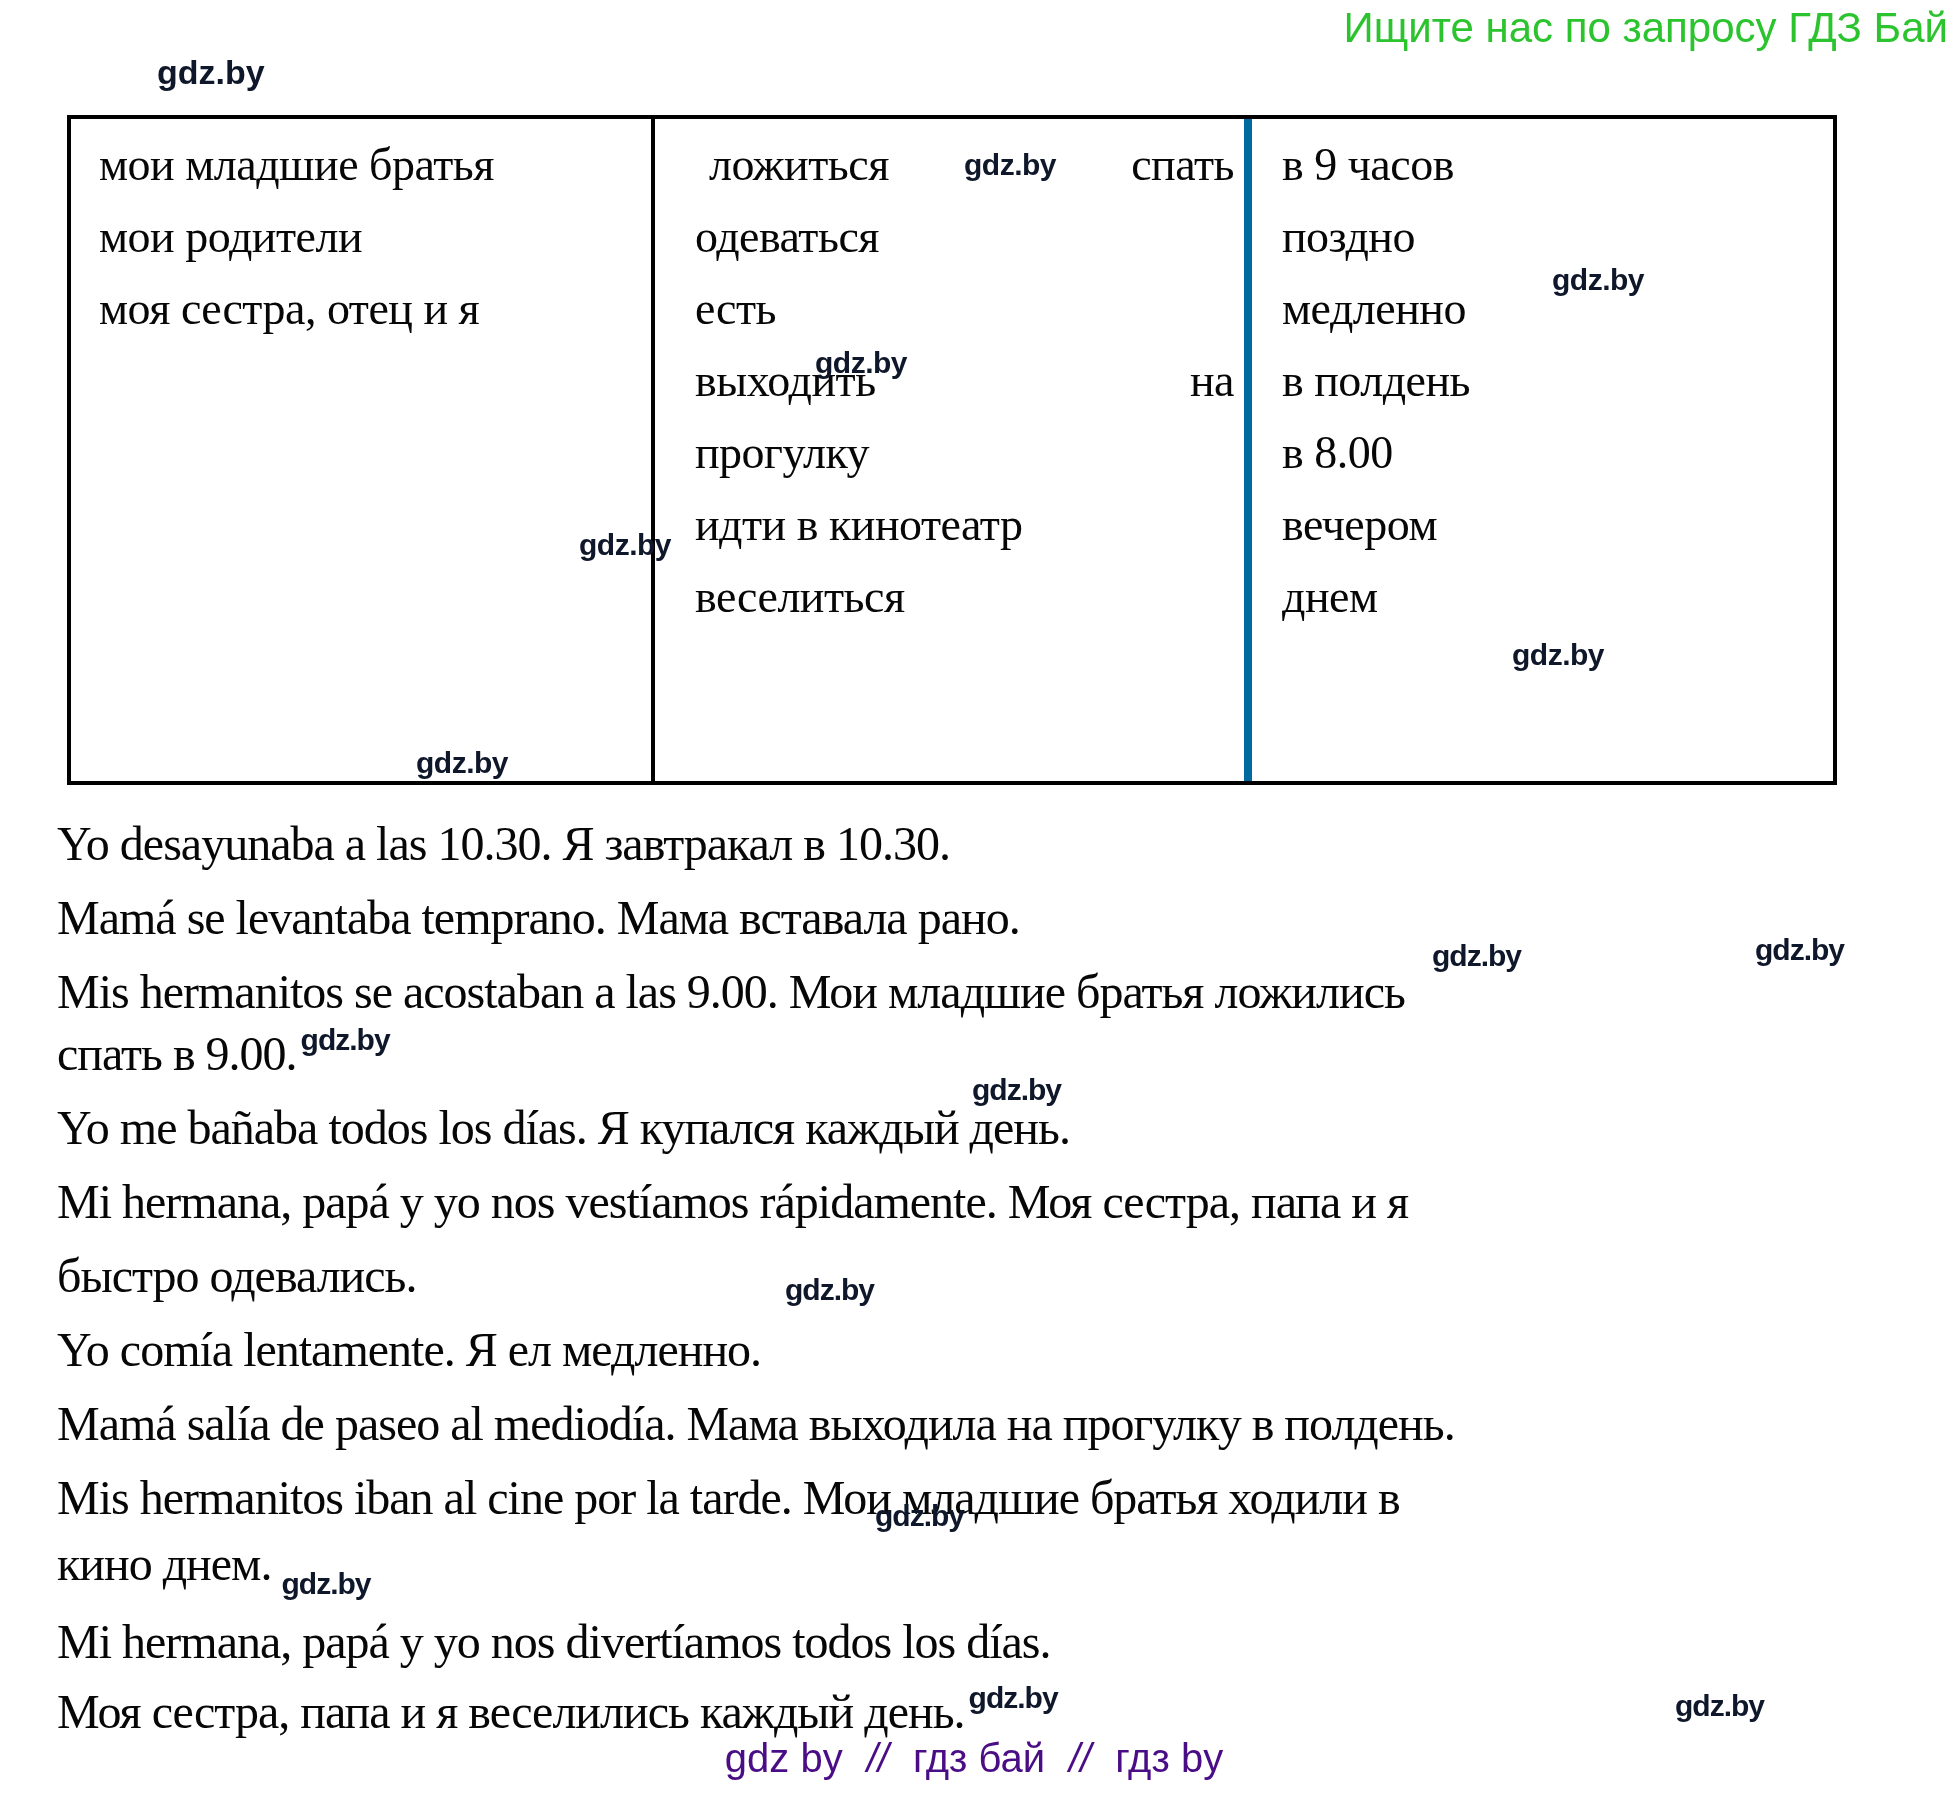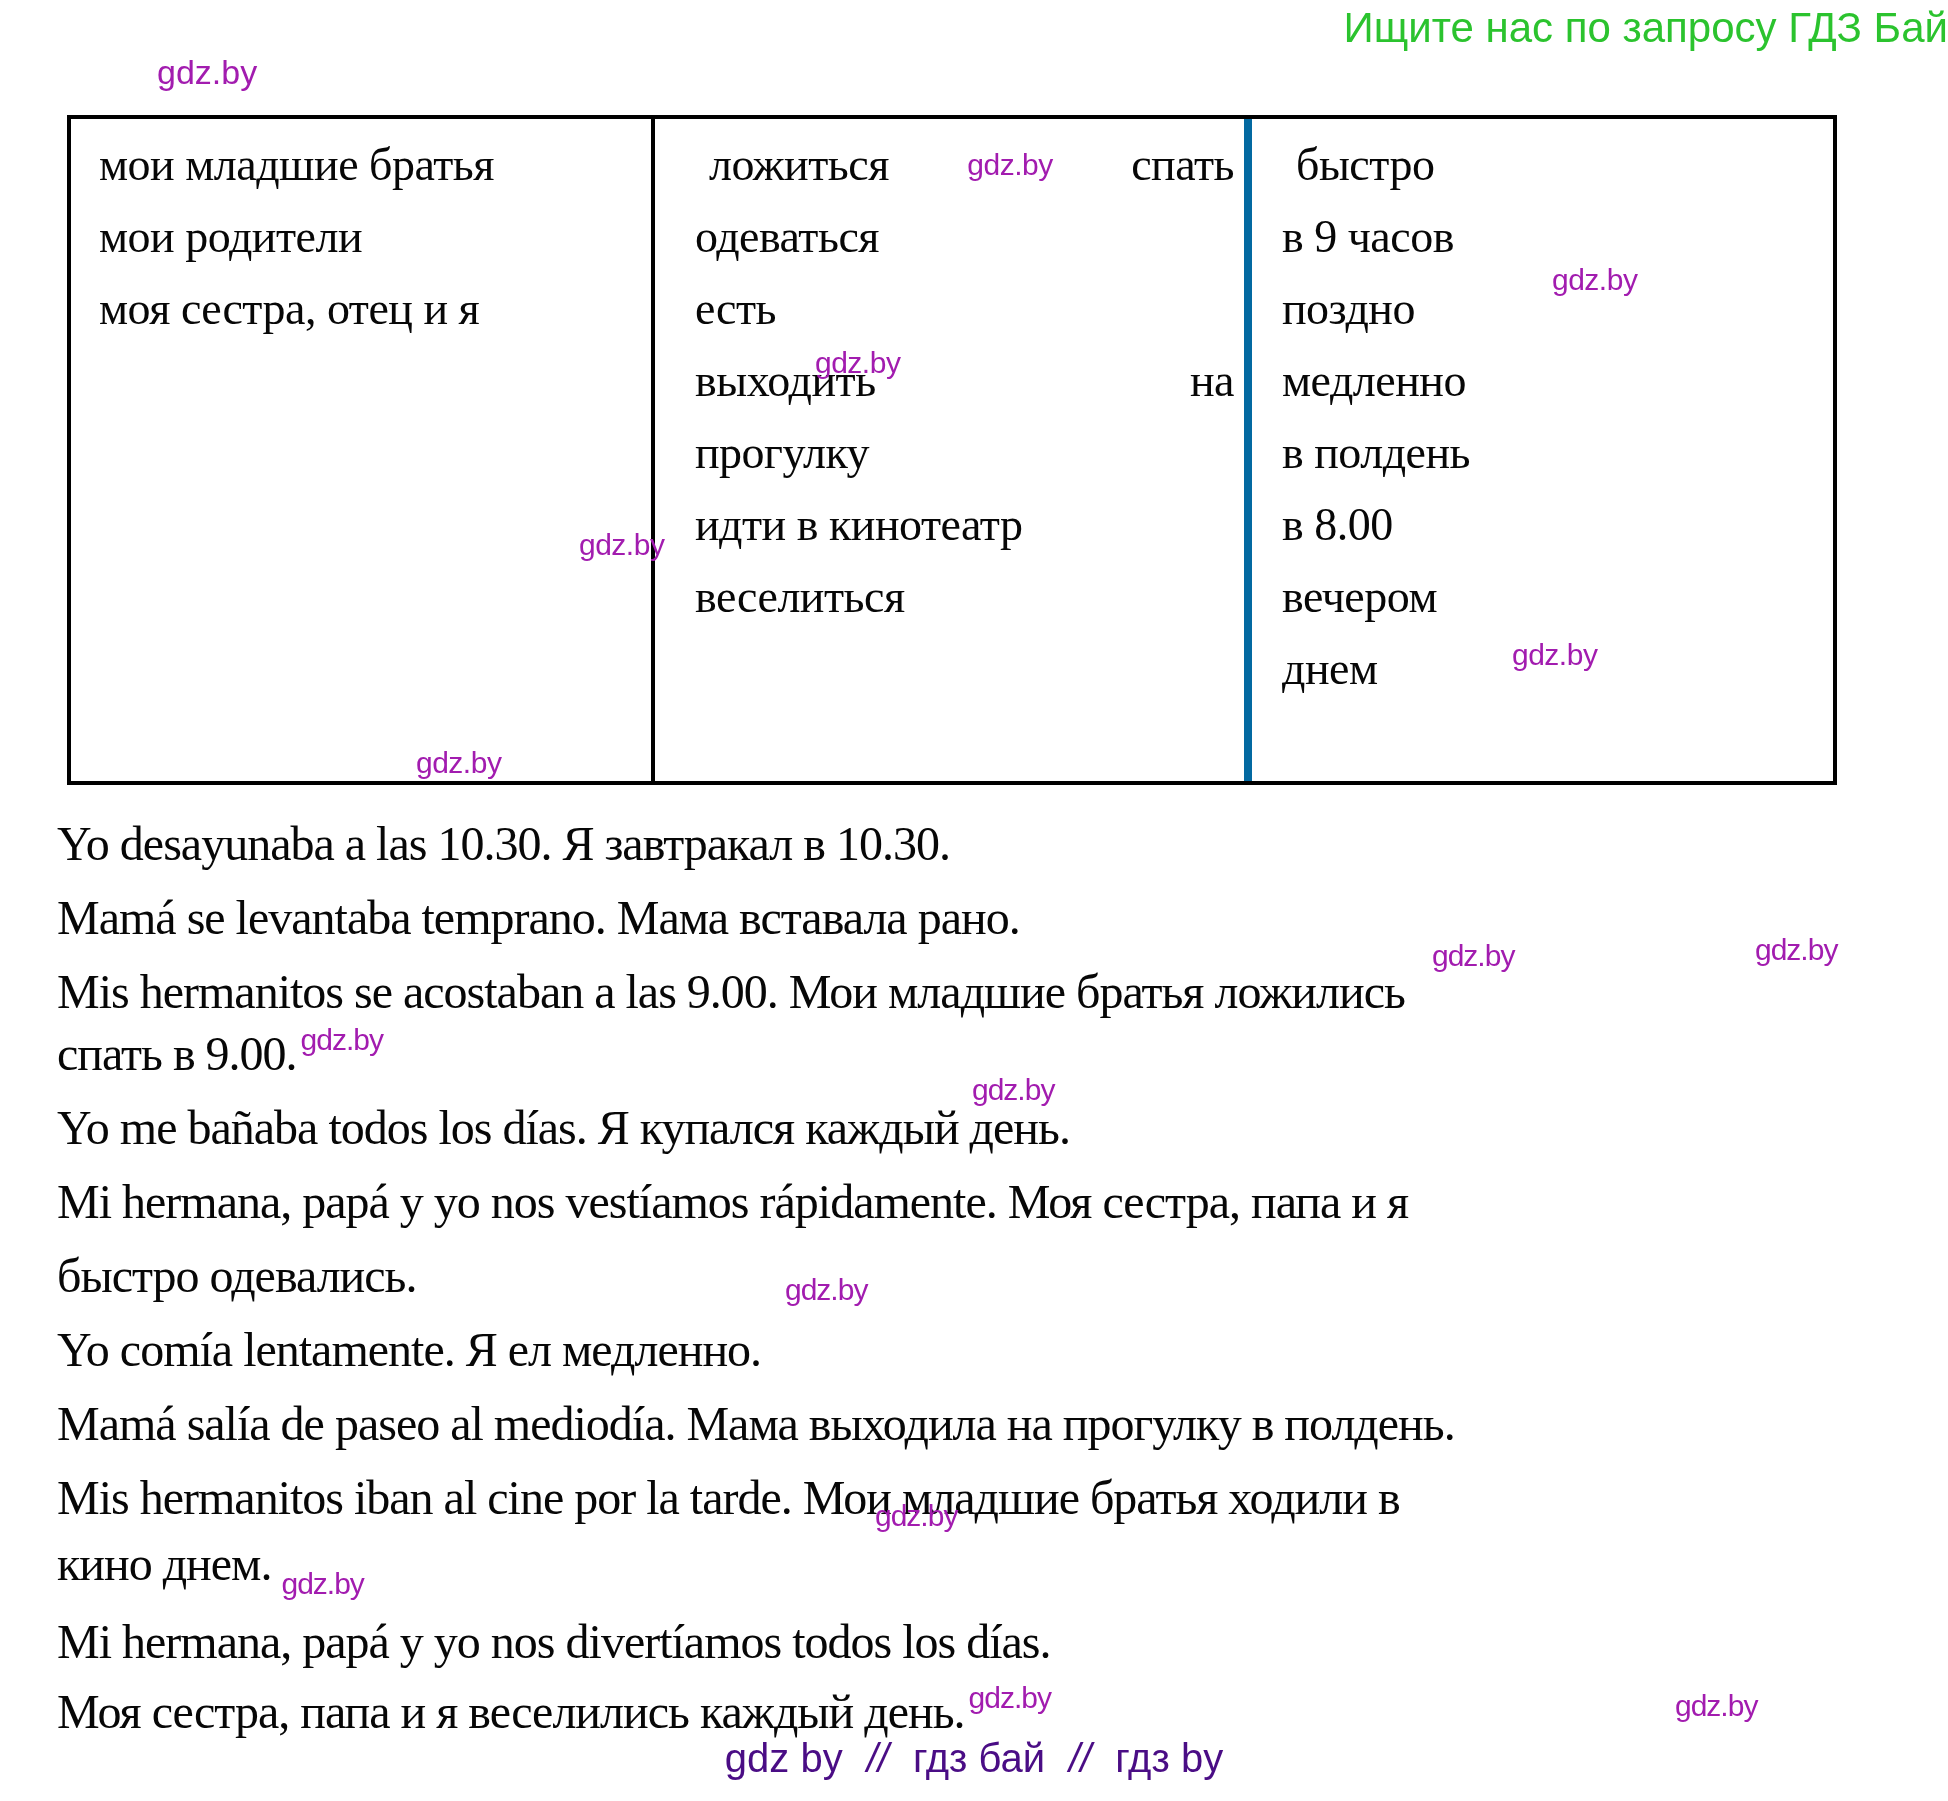--- a/index.html
+++ b/index.html
@@ -16,22 +16,23 @@
     position:absolute;top:6px;left:0;width:100%;
     text-align:right;
     font-family:"Liberation Sans", sans-serif;
     font-size:42px;line-height:44px;
     color:#2bc32e;
   }
   
   .wm{
     font-family:"Liberation Sans", sans-serif;
     font-size:30px;line-height:32px;
-    color:#a21caf;
+    color:#0f172a;
     white-space:nowrap;
+    font-weight:bold;
   }
   .wm.abs{position:absolute;}
   .wm-toppage{position:absolute;left:157px;top:56px;font-size:34px;}
   
   .vtable{
     position:absolute;left:67px;top:115px;
     width:1770px;height:670px;
     border:4px solid #000;
     box-sizing:border-box;
     display:flex;
@@ -99,21 +100,20 @@
         <span>на</span>
       </div>
       <div class="tline">прогулку</div>
       <div class="tline">идти в кинотеатр</div>
       <div class="tline">веселиться</div>
 
       <div class="wm abs" style="left:160px;top:228px;">gdz.by</div>
     </div>
 
     <div class="vcol col3">
-      <div class="tline indent14">быстро</div>
       <div class="tline">в 9 часов</div>
       <div class="tline">поздно</div>
       <div class="tline">медленно</div>
       <div class="tline">в полдень</div>
       <div class="tline">в 8.00</div>
       <div class="tline">вечером</div>
       <div class="tline">днем</div>
 
       <div class="wm abs" style="left:300px;top:145px;">gdz.by</div>
 

